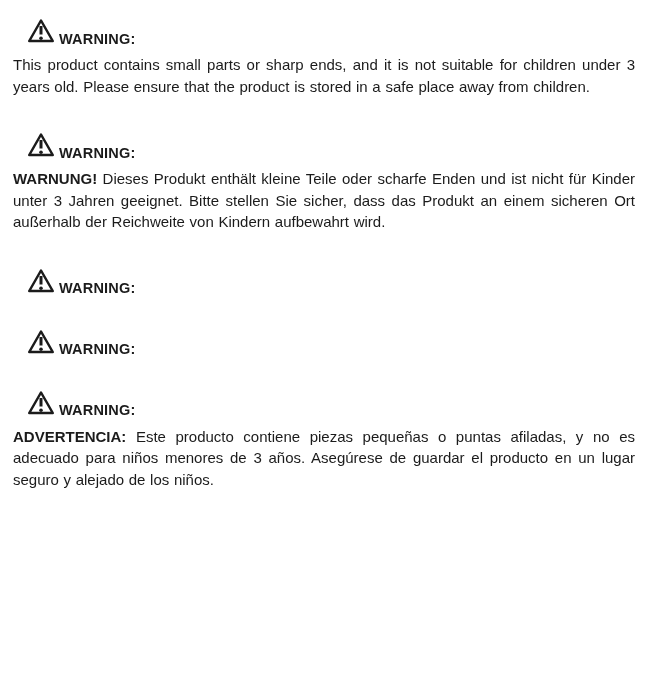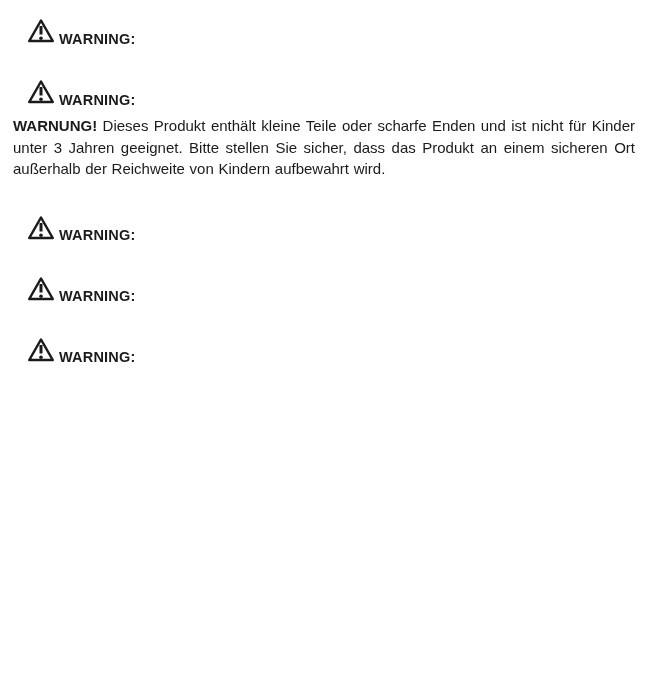--- a/index.html
+++ b/index.html
@@ -67,20 +67,21 @@
     <div class="hdr">
       <span class="tri">
         <svg viewBox="0 0 56 52" xmlns="http://www.w3.org/2000/svg">
           <path d="M28 5 L51.5 46 H4.5 Z" fill="none" stroke="#1b1b1b" stroke-width="5" stroke-linejoin="round"></path>
           <line x1="28" y1="16" x2="28" y2="33" stroke="#1b1b1b" stroke-width="6"></line>
           <circle cx="28" cy="40.5" r="3.6" fill="#1b1b1b"></circle>
         </svg>
       </span>
       <span class="hdr-label">WARNING:</span>
     </div>
+    <p class="body-text"><strong class="lead"></strong><span>This product contains small parts or sharp ends, and it is not suitable for children under 3 years old. Please ensure that the product is stored in a safe place away from children.</span></p>
   </section>
 
   <section class="warning-section">
     <div class="hdr">
       <span class="tri">
         <svg viewBox="0 0 56 52" xmlns="http://www.w3.org/2000/svg">
           <path d="M28 5 L51.5 46 H4.5 Z" fill="none" stroke="#1b1b1b" stroke-width="5" stroke-linejoin="round"></path>
           <line x1="28" y1="16" x2="28" y2="33" stroke="#1b1b1b" stroke-width="6"></line>
           <circle cx="28" cy="40.5" r="3.6" fill="#1b1b1b"></circle>
         </svg>
@@ -120,15 +121,16 @@
     <div class="hdr">
       <span class="tri">
         <svg viewBox="0 0 56 52" xmlns="http://www.w3.org/2000/svg">
           <path d="M28 5 L51.5 46 H4.5 Z" fill="none" stroke="#1b1b1b" stroke-width="5" stroke-linejoin="round"></path>
           <line x1="28" y1="16" x2="28" y2="33" stroke="#1b1b1b" stroke-width="6"></line>
           <circle cx="28" cy="40.5" r="3.6" fill="#1b1b1b"></circle>
         </svg>
       </span>
       <span class="hdr-label">WARNING:</span>
     </div>
+    <p class="body-text"><strong class="lead">ADVERTENCIA:</strong><span> Este producto contiene piezas pequeñas o puntas afiladas, y no es adecuado para niños menores de 3 años. Asegúrese de guardar el producto en un lugar seguro y alejado de los niños.</span></p>
   </section>
 
 </div>
 
 </body></html>

